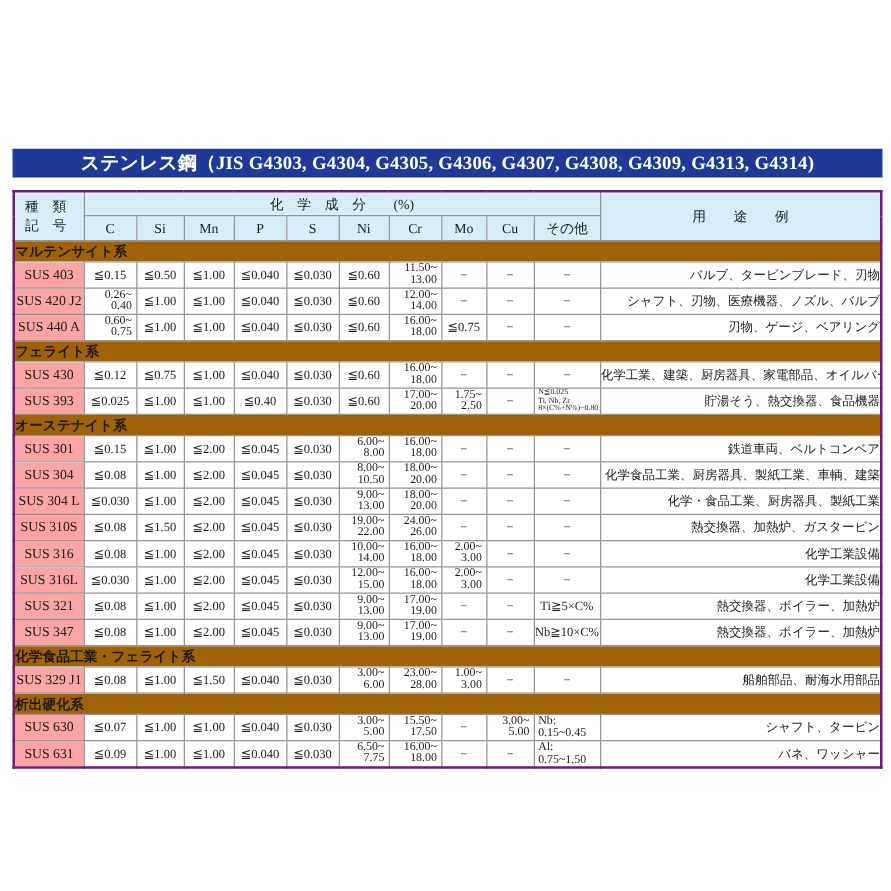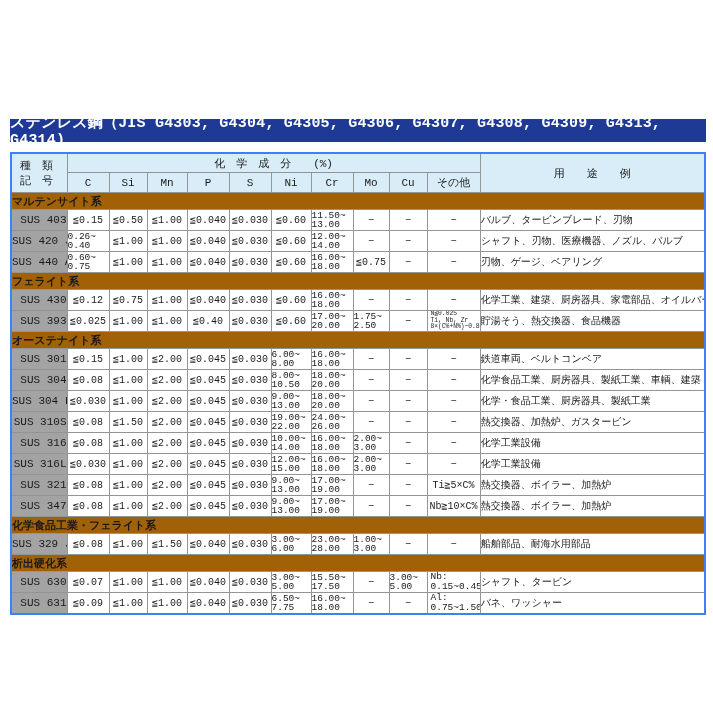--- a/index.html
+++ b/index.html
@@ -1,55 +1,55 @@
 <!DOCTYPE html>
 <html><head>
 <meta charset="utf-8">
 <style>
   html,body{margin:0;padding:0;background:#ffffff;}
   .page{
     position:relative;width:713px;height:680px;background:#ffffff;overflow:hidden;
-    font-family:Liberation Mono, monospace;color:#1a1a1a;
+    font-family:Liberation Serif, serif;color:#1a1a1a;
   }
   .title-bar{
     position:absolute;top:119px;left:10px;width:696px;height:23px;
     background:#1e3a96;color:#ffffff;font-weight:bold;font-size:15px;
     display:flex;align-items:center;justify-content:center;letter-spacing:0.2px;
     box-sizing:border-box;
   }
   table.steel-table{
     position:absolute;top:152px;left:10px;width:696px;
     border-collapse:collapse;table-layout:fixed;
-    border:2px solid #3b82f6;
+    border:2px solid #701a75;
     font-size:10px;
   }
   table.steel-table th, table.steel-table td{
     border:1px solid #949494;
     padding:0;overflow:hidden;white-space:nowrap;
   }
   thead th{background:#d8edf8;font-weight:normal;font-size:11px;}
   th.type-head{height:38px;}
   th.type-head div{display:flex;justify-content:space-between;padding:0 8px;}
   th.chem-head{height:18px;text-align:center;}
   th.sub-head{height:19px;}
   td.section-cell{
     background:#a16207;height:16px;font-size:11px;font-weight:bold;
     text-align:left;padding-left:5px;
   }
   tr.data-row{height:21px;}
   td.code-cell{
-    background:#a3a3a3;text-align:right;padding-left:5px;
+    background:#fca5a5;text-align:center;padding-left:5px;
     font-size:11px;
   }
   td.val-cell{text-align:center;font-size:10px;background:#ffffff;}
-  td.val-cell.range{text-align:left;padding-right:3px;font-size:9.5px;line-height:9.5px;}
+  td.val-cell.range{text-align:right;padding-right:3px;font-size:9.5px;line-height:9.5px;}
   td.val-cell.lines{text-align:left;padding-left:3px;font-size:9.5px;line-height:10px;margin-left:43px;}
   td.val-cell.lines.tiny{font-size:6.3px;line-height:6.5px;}
   td.usage-cell{
-    background:#ffffff;text-align:left;padding-left:6px;font-size:10px;
+    background:#ffffff;text-align:right;padding-left:6px;font-size:10px;
     text-overflow:clip;
   }
 </style>
 </head>
 <body>
 
 <div class="page">
 
   <div class="title-bar">ステンレス鋼（JIS G4303, G4304, G4305, G4306, G4307, G4308, G4309, G4313, G4314)</div>
 

